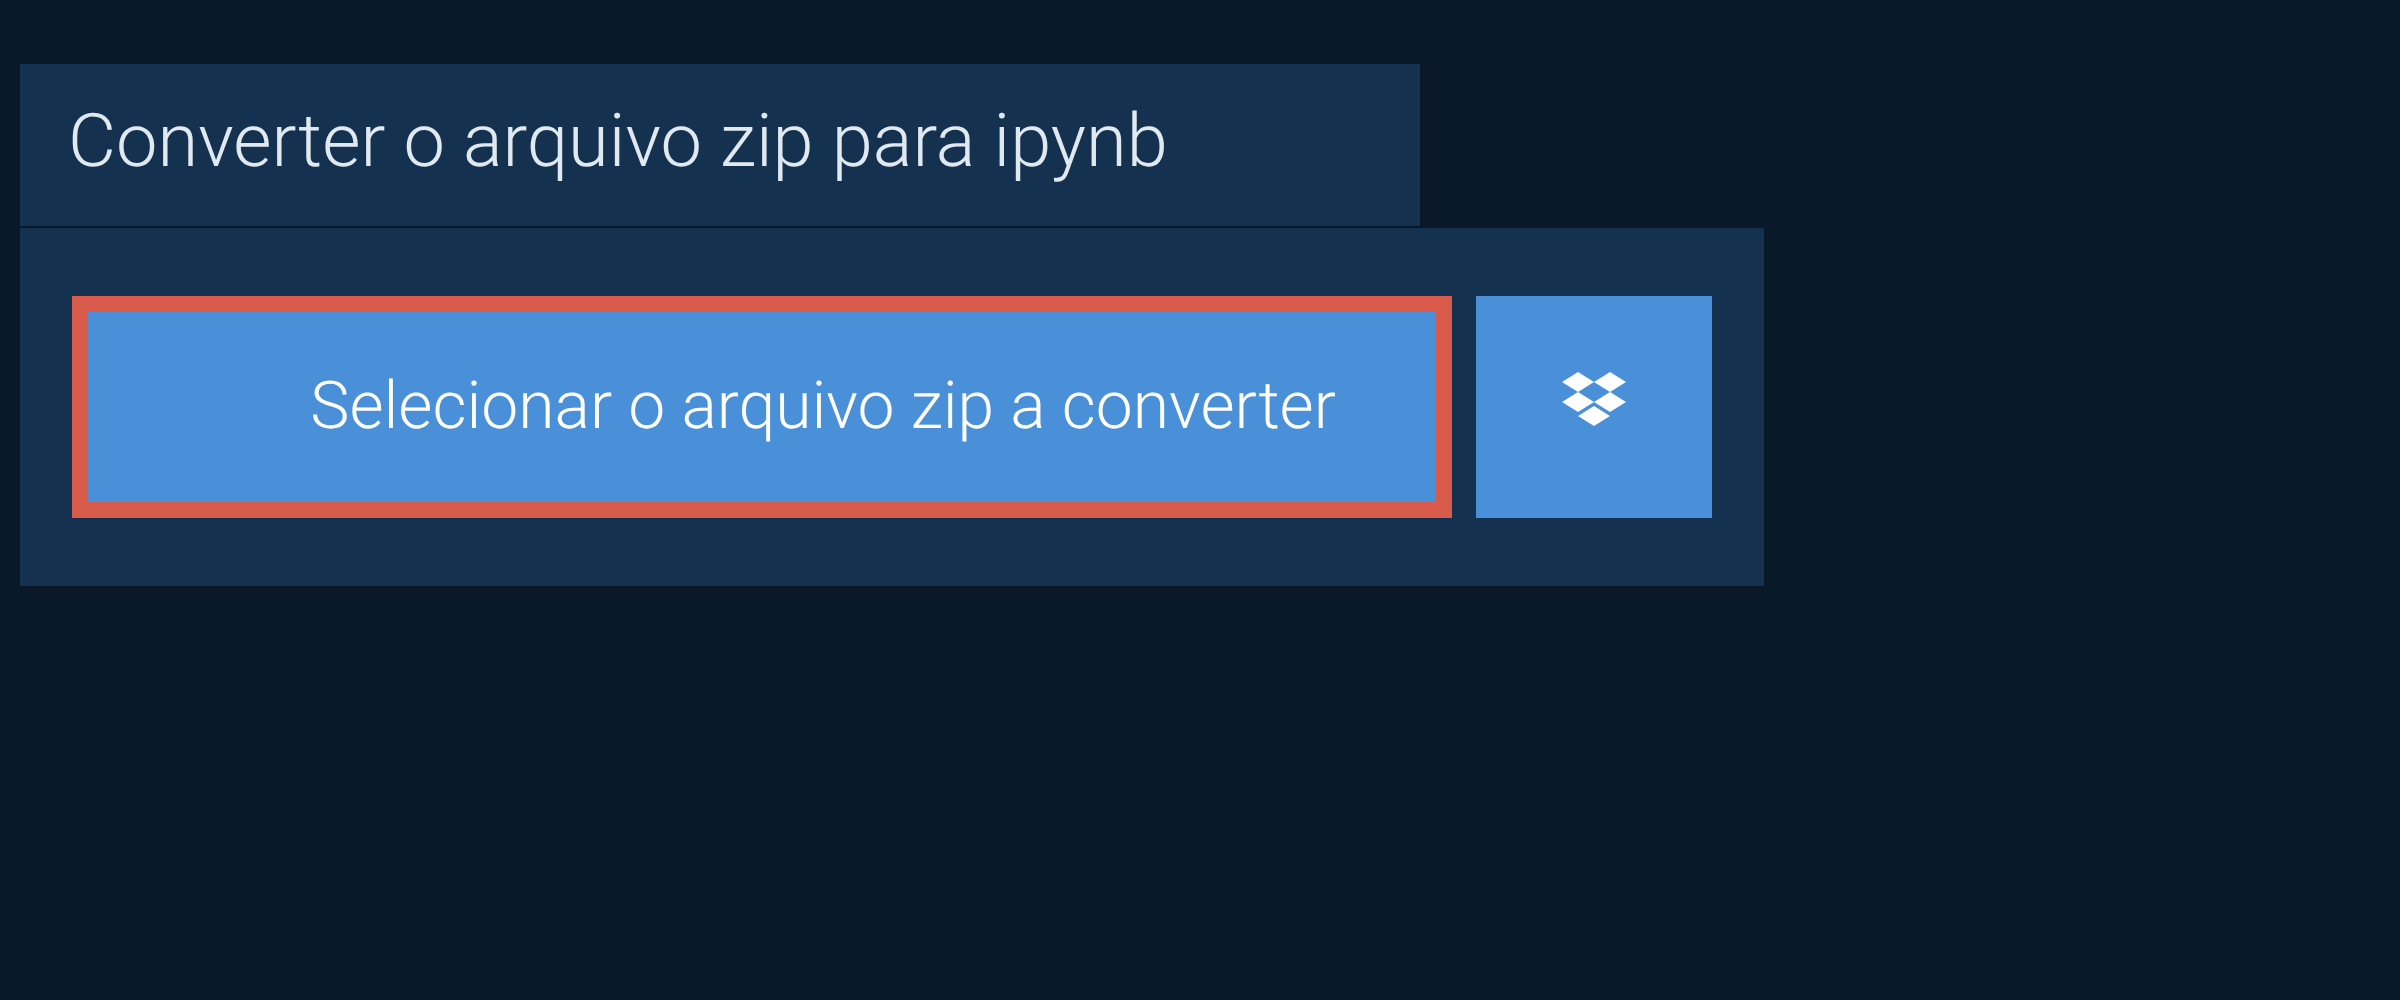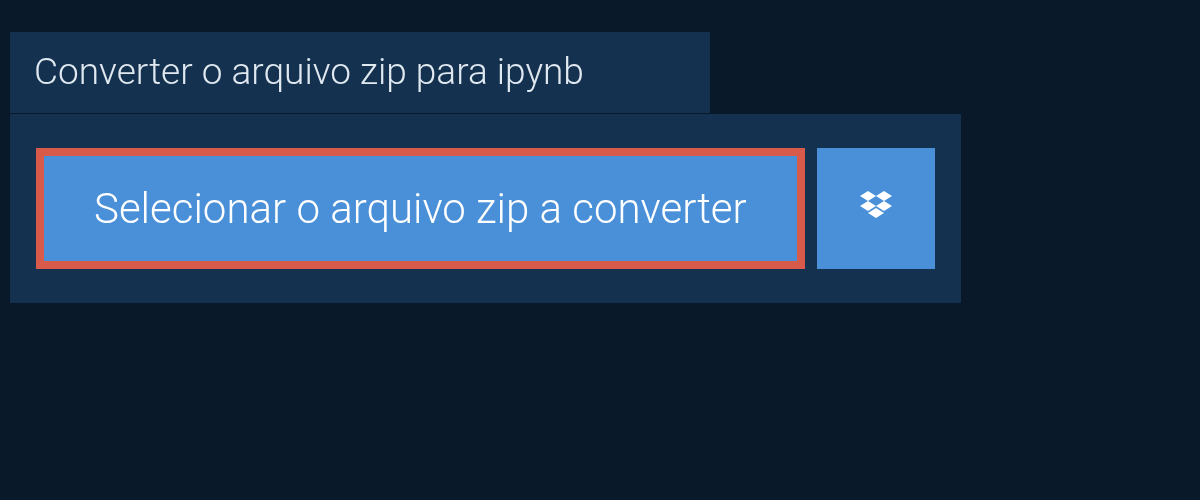--- a/index.html
+++ b/index.html
@@ -38,21 +38,21 @@
       left: 10px;
       padding: 34px 26px 34px 26px;
       display: flex;
       align-items: stretch;
       gap: 12px;
     }
     .select-button {
       background: #4a90d9;
       border: 8px solid #d85a4a;
       color: #ffffff;
-      font-size: 42px;
+      font-size: 33px;
       font-weight: 300;
       padding: 28px 50px;
       cursor: pointer;
       display: flex;
       align-items: center;
       justify-content: flex-end;
       min-width: 690px;
     }
     .dropbox-button {
       background: #4a90d9;

